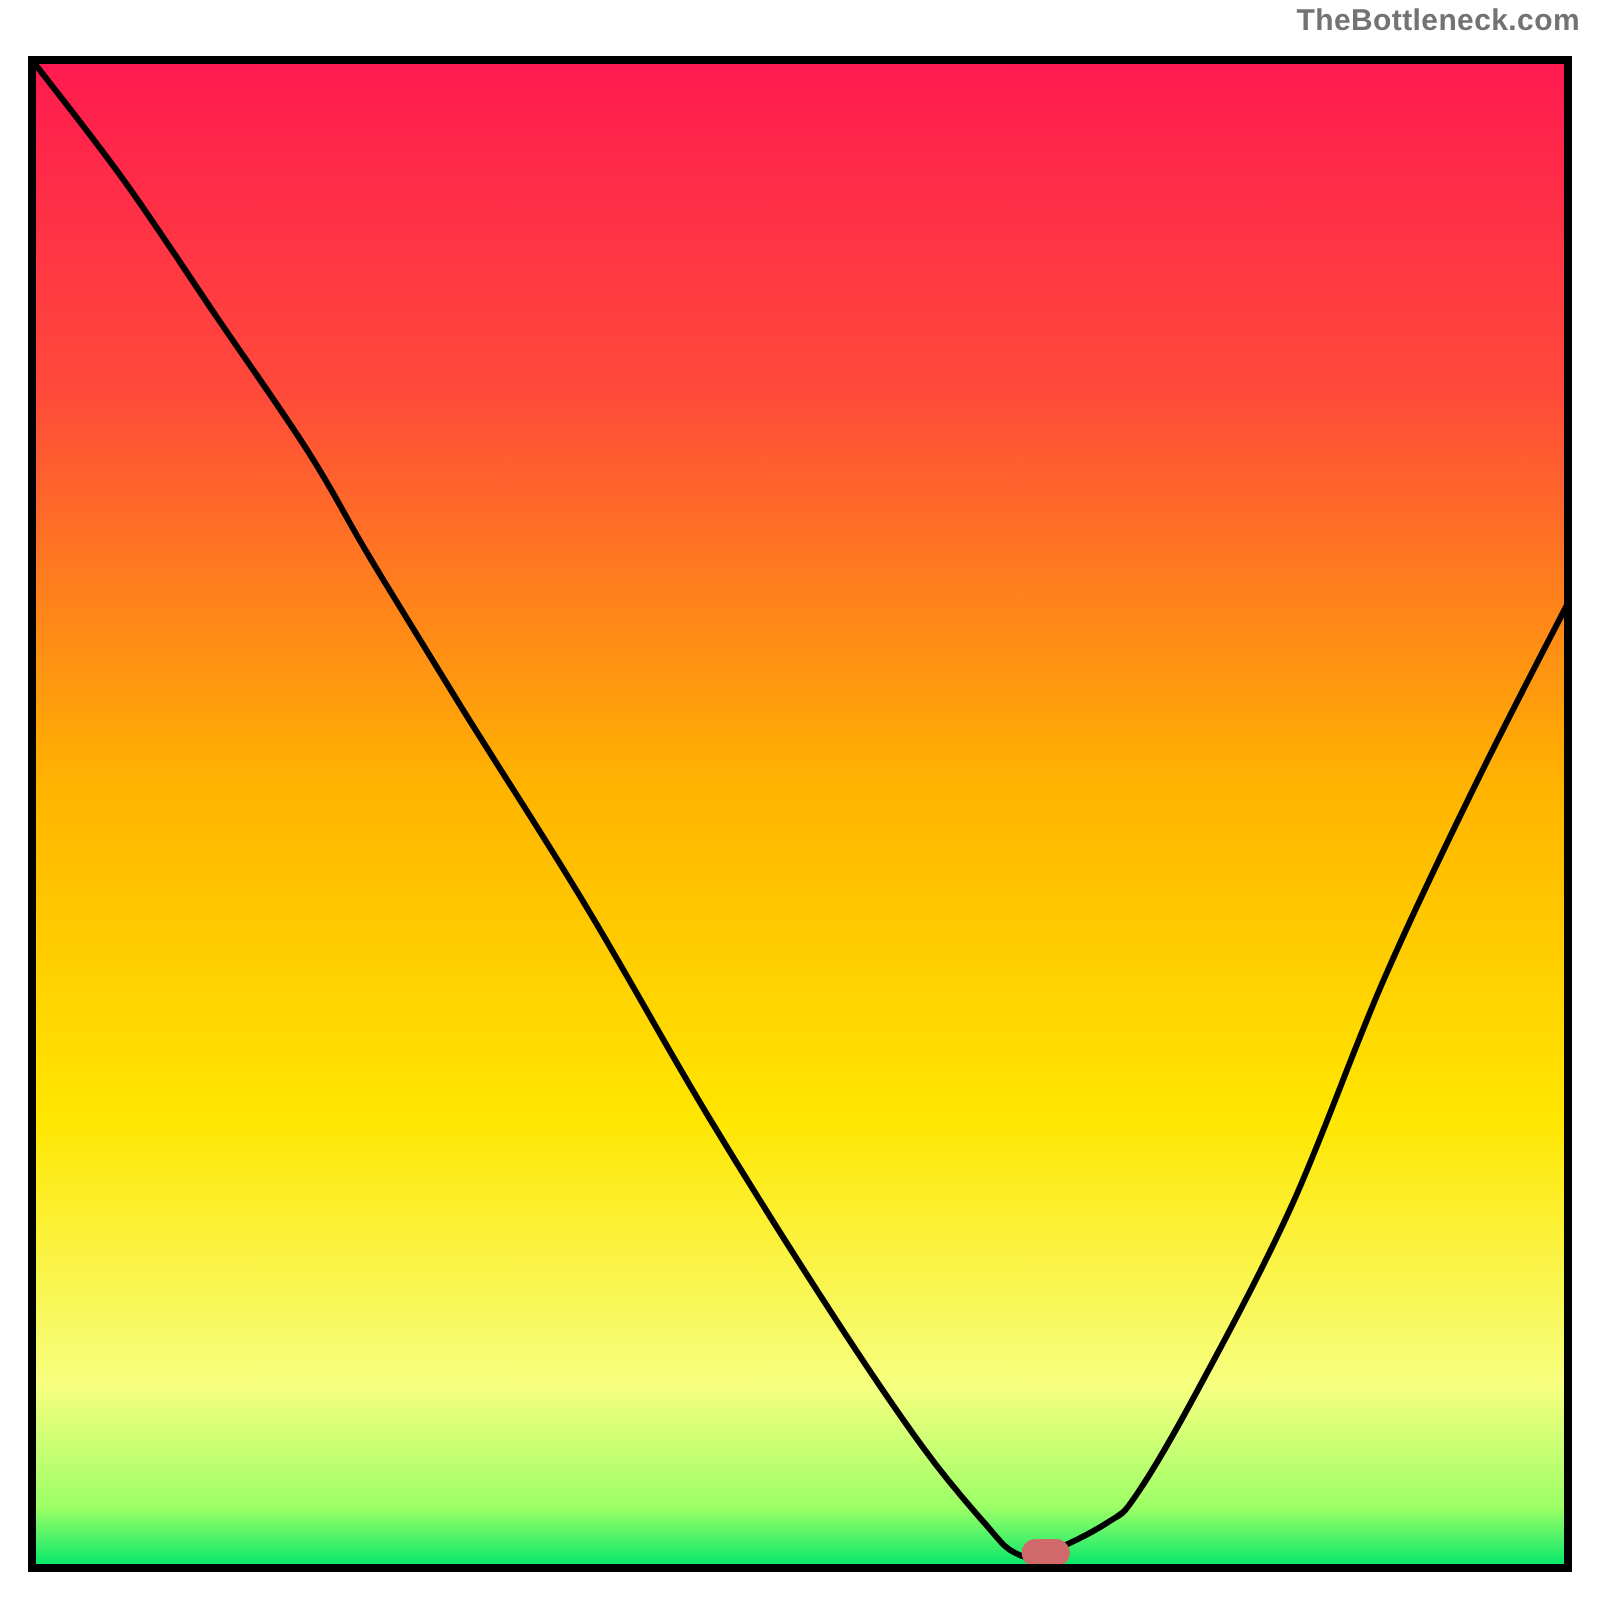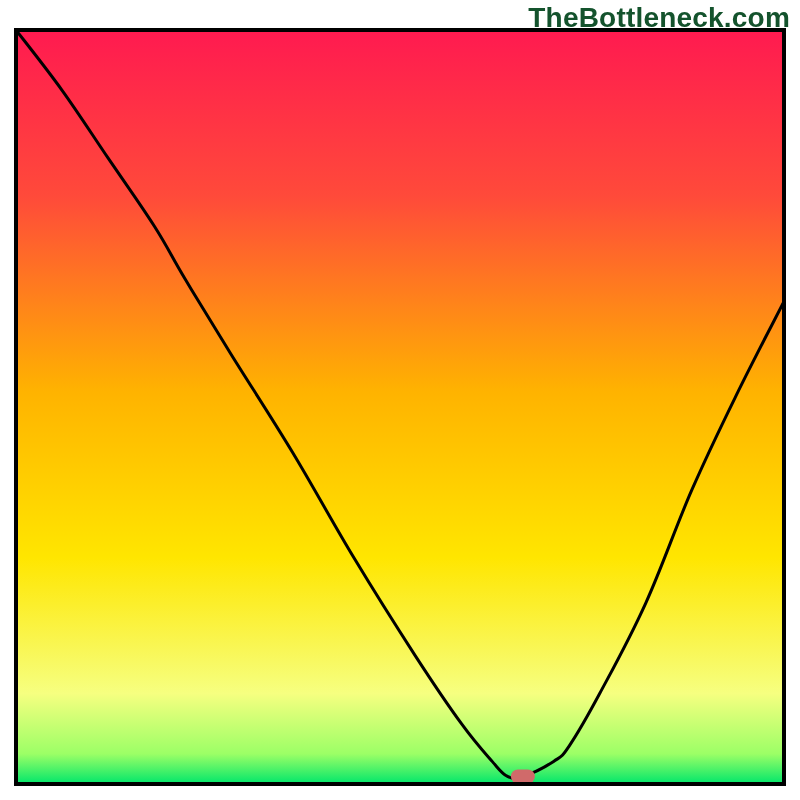--- a/index.html
+++ b/index.html
@@ -13,23 +13,23 @@
   }
   .wrapper {
     position: relative;
     width: 800px;
     height: 800px;
   }
   .watermark {
     position: absolute;
     top: 2px;
     right: 10px;
-    font-size: 28px;
+    font-size: 15px;
     font-weight: 600;
-    color: #14532d;
+    color: #737373;
     letter-spacing: 0.2px;
     z-index: 20;
   }
   svg {
     position: absolute;
     top: 0;
     left: 0;
   }
 </style>
 </head>

